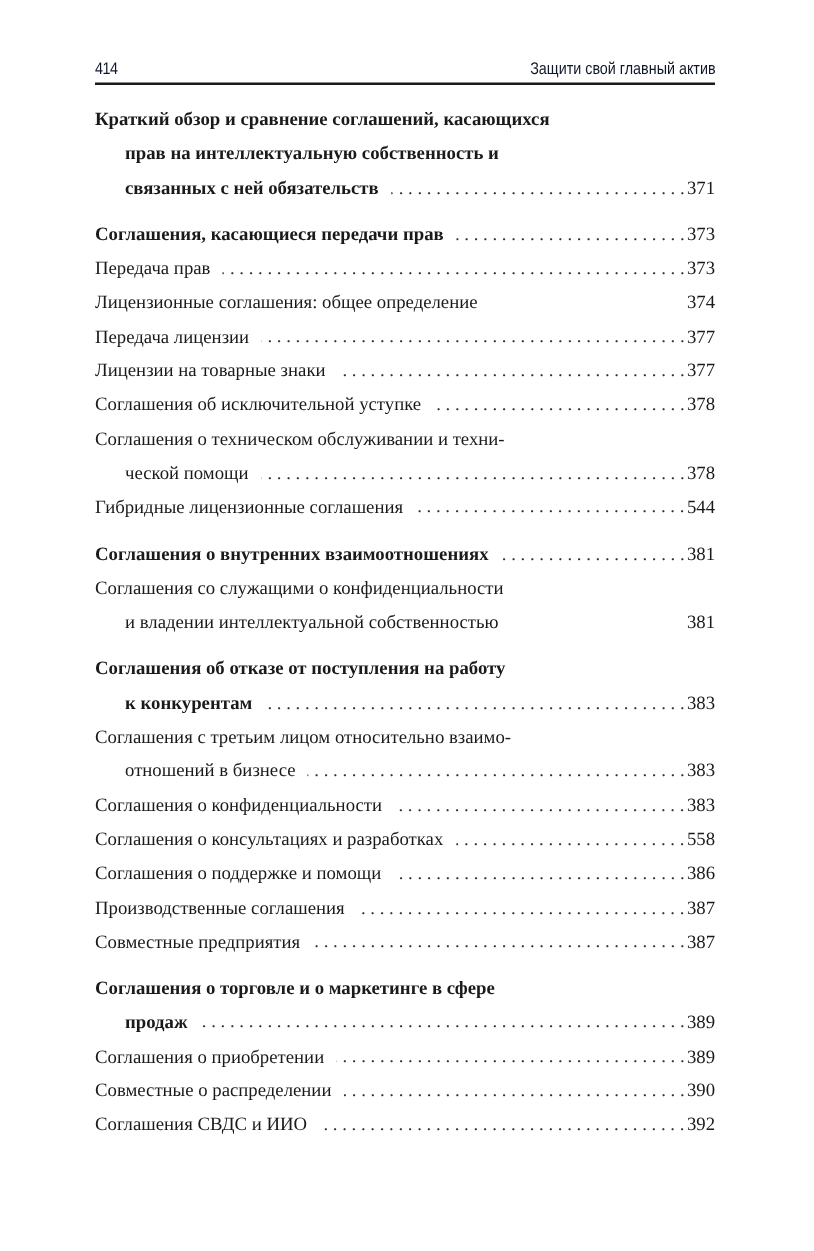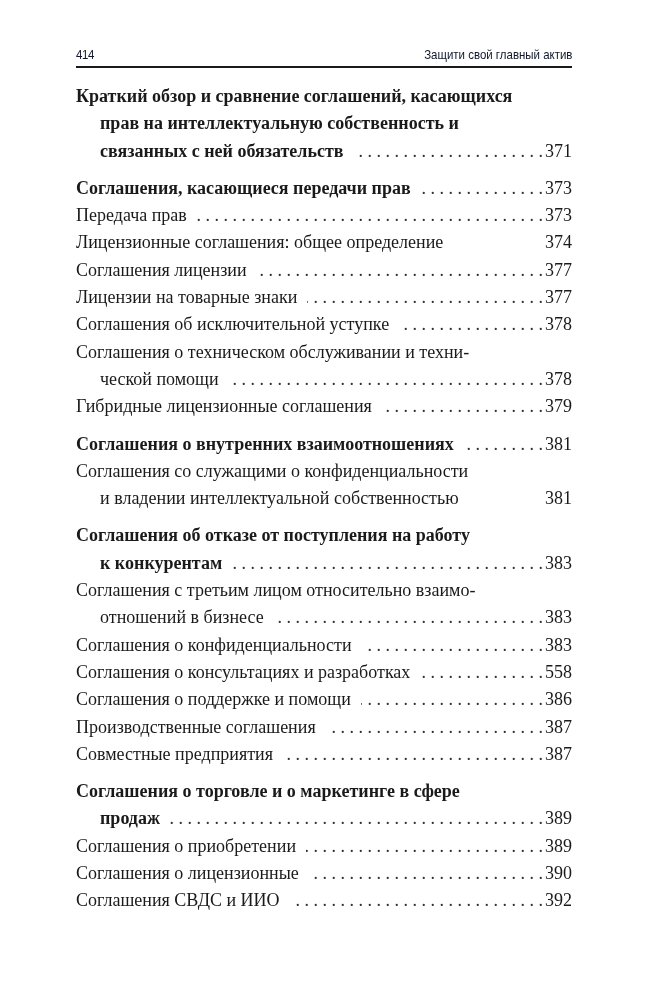--- a/index.html
+++ b/index.html
@@ -56,21 +56,21 @@
     width: 496px;
     height: 2px;
     background: #1a1a1a;
   }
   .toc {
     position: absolute;
     top: 83px;
     left: 0;
     width: 496px;
     font-family: "Liberation Serif", serif;
-    font-size: 18px;
+    font-size: 15px;
     line-height: 27.3px;
   }
   .section {
     margin-bottom: 10px;
   }
   .entry {
     position: relative;
   }
   .entry.bold {
     font-weight: bold;
@@ -154,21 +154,21 @@
         </div>
         <div class="entry">
           <div class="line">
             <span class="text">Лицензионные соглашения: общее определение</span>
             <span class="gap"></span>
             <span class="pagenum">374</span>
           </div>
         </div>
         <div class="entry">
           <div class="line">
-            <span class="text">Соглашения лицензии</span>
+            <span class="text">Передача лицензии</span>
             <span class="leader"></span>
             <span class="pagenum">377</span>
           </div>
         </div>
         <div class="entry">
           <div class="line">
             <span class="text">Лицензии на товарные знаки</span>
             <span class="leader"></span>
             <span class="pagenum">377</span>
           </div>
@@ -187,21 +187,21 @@
           <div class="line indent">
             <span class="text">ческой помощи</span>
             <span class="leader"></span>
             <span class="pagenum">378</span>
           </div>
         </div>
         <div class="entry">
           <div class="line">
             <span class="text">Гибридные лицензионные соглашения</span>
             <span class="leader"></span>
-            <span class="pagenum">379</span>
+            <span class="pagenum">544</span>
           </div>
         </div>
       </div>
       <div class="section">
         <div class="entry bold">
           <div class="line">
             <span class="text">Соглашения о внутренних взаимоотношениях</span>
             <span class="leader"></span>
             <span class="pagenum">381</span>
           </div>
@@ -287,21 +287,21 @@
         </div>
         <div class="entry">
           <div class="line">
             <span class="text">Соглашения о приобретении</span>
             <span class="leader"></span>
             <span class="pagenum">389</span>
           </div>
         </div>
         <div class="entry">
           <div class="line">
-            <span class="text">Соглашения о лицензионные</span>
+            <span class="text">Совместные о распределении</span>
             <span class="leader"></span>
             <span class="pagenum">390</span>
           </div>
         </div>
         <div class="entry">
           <div class="line">
             <span class="text">Соглашения СВДС и ИИО</span>
             <span class="leader"></span>
             <span class="pagenum">392</span>
           </div>

